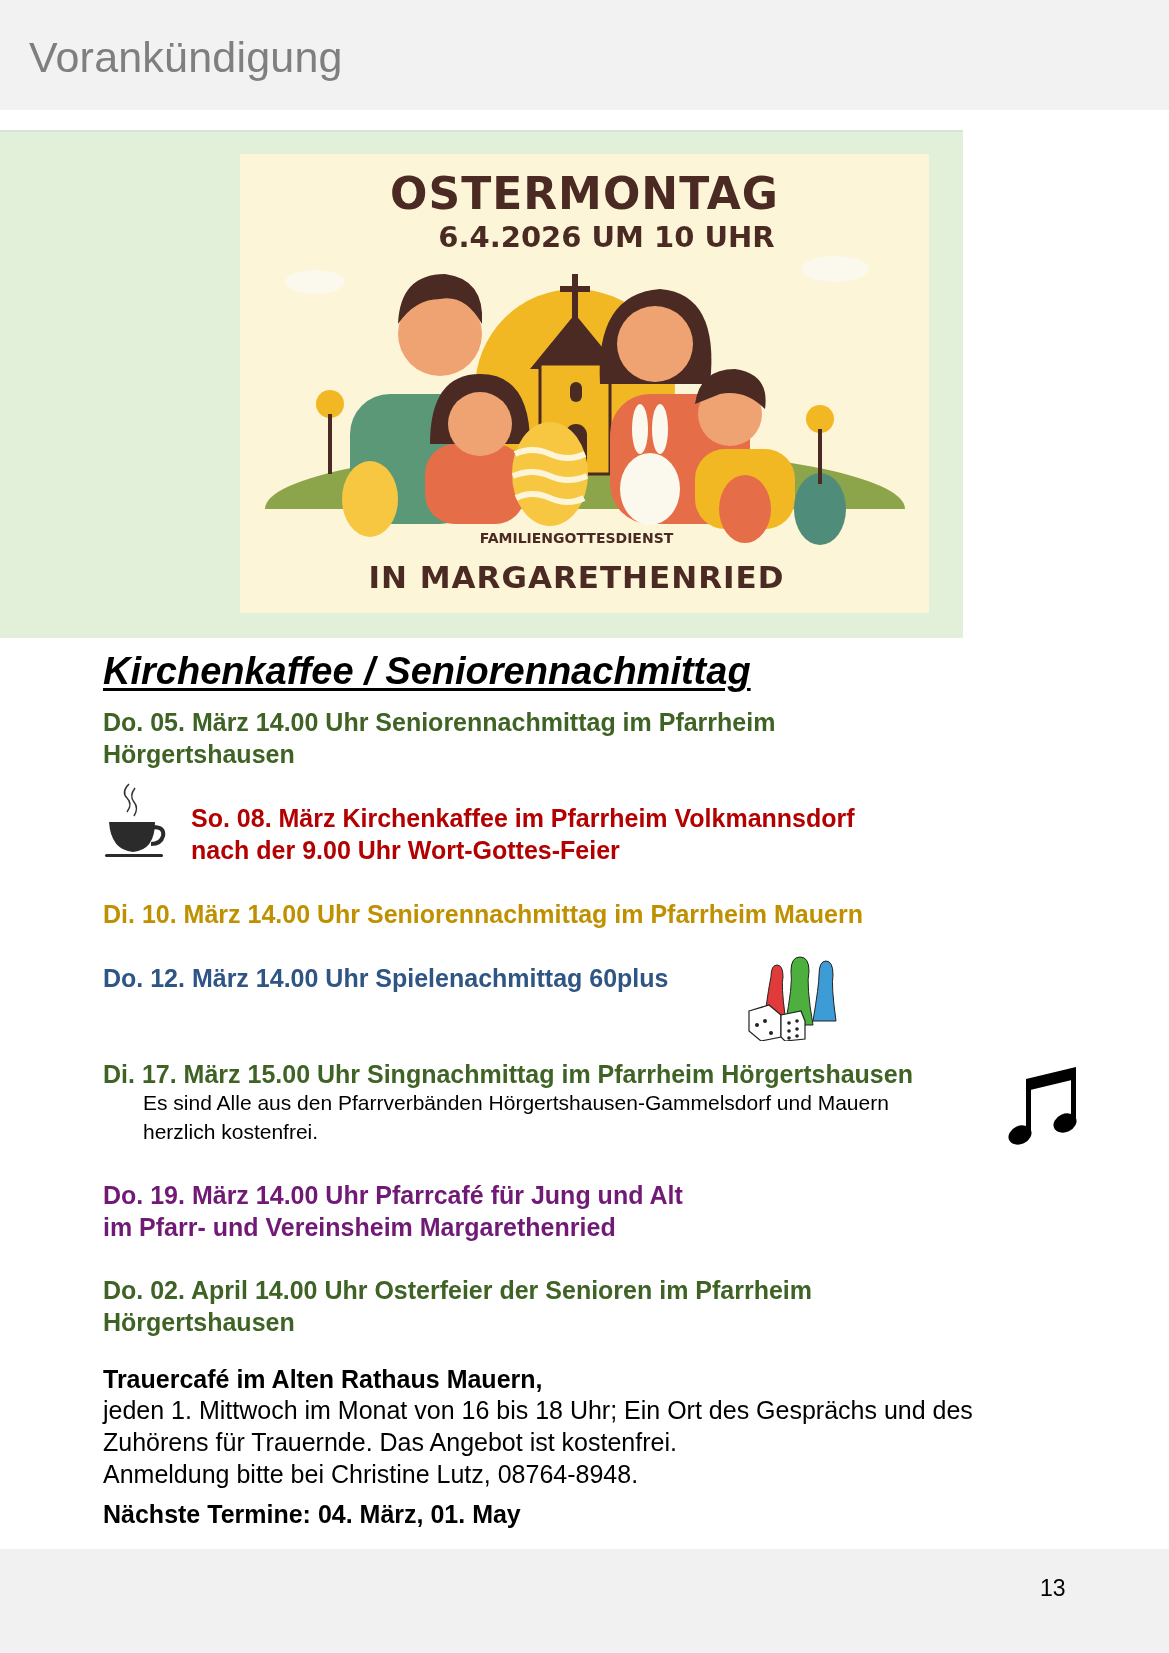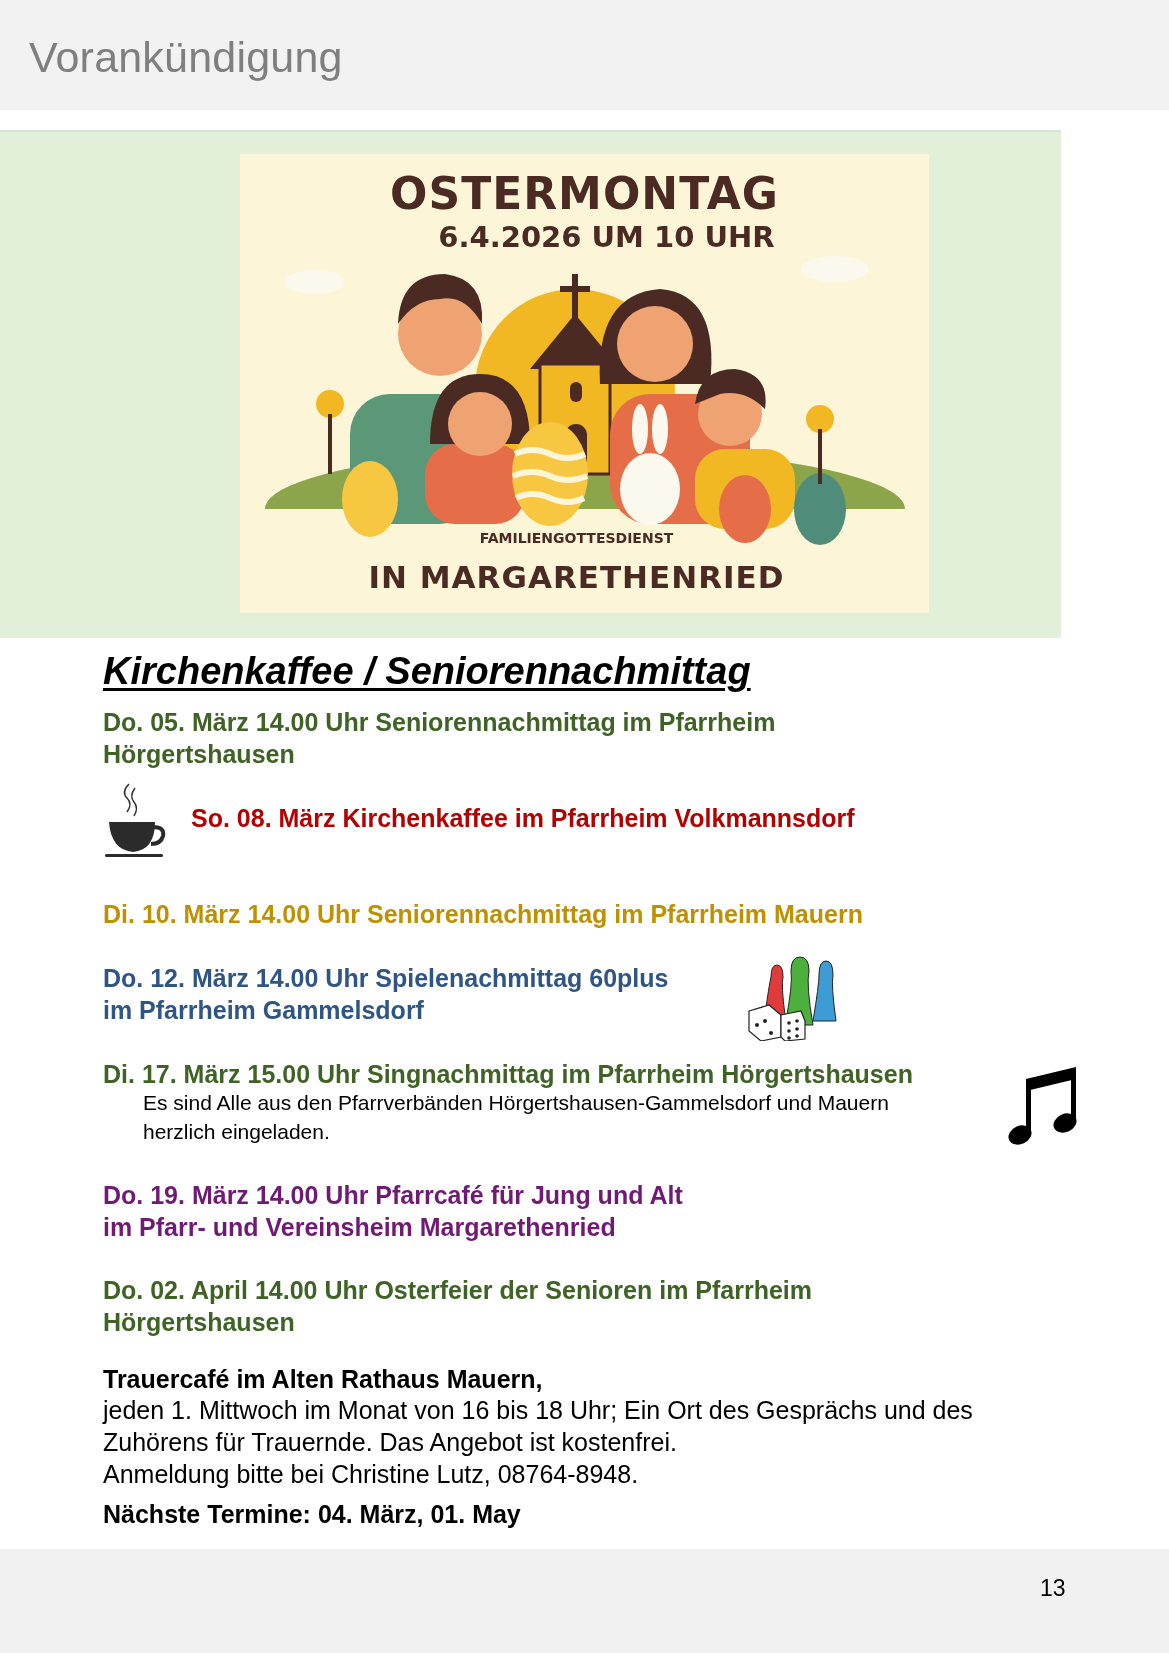--- a/index.html
+++ b/index.html
@@ -2,21 +2,21 @@
 <html><head>
 <meta charset="utf-8">
 <style>
   * { box-sizing: border-box; margin: 0; padding: 0; }
   html, body { width: 1169px; height: 1653px; background: #ffffff; overflow: hidden; }
   body { position: relative; font-family: "Liberation Sans", sans-serif; }
 
   .header { position: absolute; left: 0; top: 0; width: 1169px; height: 110px; background: #f2f2f2; }
   .header-title { position: absolute; left: 29px; top: 33px; font-size: 43px; color: #7f7f7f; font-weight: normal; letter-spacing: 0.2px; }
 
-  .banner { position: absolute; left: 0; top: 130px; width: 1061px; height: 508px; background: #e2efd9; border-top: 2px solid #d5e6d7; }
+  .banner { position: absolute; left: 0; top: 130px; width: 963px; height: 508px; background: #e2efd9; border-top: 2px solid #d5e6d7; }
 
   .poster { position: absolute; left: 240px; top: 22px; width: 689px; height: 459px; background: #fdf5d8; overflow: hidden; }
   .poster svg { position: absolute; left: 0; top: 0; }
   .poster-title { position: absolute; left: 0; width: 100%; text-align: center; color: #4a2a22; font-weight: bold; font-family: "DejaVu Sans", sans-serif; }
   .pt1 { top: 14px; font-size: 44px; letter-spacing: 1px; }
   .pt2 { top: 66px; font-size: 29px; left: 22px; }
   .pt3 { top: 376px; font-size: 14px; left: -8px; }
   .pt4 { top: 405px; font-size: 31px; letter-spacing: 1px; left: -8px; }
 
   .content { position: absolute; left: 103px; top: 650px; width: 980px; }
@@ -114,29 +114,29 @@
   <svg class="icon" style="left:0; top:130px;" width="64" height="80" viewBox="0 0 64 80">
     <path d="M26 4 Q18 12 24 18 Q30 24 24 32" stroke="#333" stroke-width="1.5" fill="none"></path>
     <path d="M32 8 Q26 16 31 22 Q36 28 31 36" stroke="#333" stroke-width="1.5" fill="none"></path>
     <path d="M6 42 H52 Q52 70 30 72 Q8 70 6 42 Z" fill="#2b2b2b"></path>
     <path d="M50 47 Q62 47 60 56 Q58 64 48 64" stroke="#2b2b2b" stroke-width="4" fill="none"></path>
     <rect x="2" y="74" width="58" height="3" rx="1.5" fill="#2b2b2b"></rect>
   </svg>
 
   <div class="ev c-red" style="left:88px; top:152px;">
     <span class="line">So. 08. März Kirchenkaffee im Pfarrheim Volkmannsdorf</span>
+    <span class="line">nach der 9.00 Uhr Wort-Gottes-Feier</span>
   </div>
 
   <div class="ev c-gold" style="left:0; top:248px;">
     <span class="line">Di. 10. März 14.00 Uhr Seniorennachmittag im Pfarrheim Mauern</span>
   </div>
 
   <div class="ev c-blue" style="left:0; top:312px;">
     <span class="line">Do. 12. März 14.00 Uhr Spielenachmittag 60plus</span>
-    <span class="line">im Pfarrheim Gammelsdorf</span>
   </div>
 
   <svg class="icon" style="left:640px; top:305px;" width="100" height="86" viewBox="0 0 100 86">
     <path d="M28 22 Q28 10 34 10 Q40 10 40 22 Q38 30 42 60 H22 Q26 30 28 22 Z" fill="#e03a3a" stroke="#222" stroke-width="1"></path>
     <path d="M76 20 Q76 6 83 6 Q90 6 90 20 Q88 30 93 66 H70 Q76 30 76 20 Z" fill="#3d9bd6" stroke="#222" stroke-width="1"></path>
     <path d="M48 16 Q48 2 57 2 Q66 2 66 16 Q63 30 70 70 H42 Q50 30 48 16 Z" fill="#4caf3e" stroke="#222" stroke-width="1"></path>
     <polygon points="6,56 26,50 38,60 38,82 18,86 6,76" fill="#fff" stroke="#222" stroke-width="1.2"></polygon>
     <polygon points="38,60 58,56 62,66 62,84 42,86 38,82" fill="#fff" stroke="#222" stroke-width="1.2"></polygon>
     <circle cx="14" cy="70" r="2" fill="#222"></circle>
       <circle cx="22" cy="66" r="2" fill="#222"></circle>
@@ -147,21 +147,21 @@
       <circle cx="54" cy="74" r="1.8" fill="#222"></circle>
       <circle cx="46" cy="83" r="1.8" fill="#222"></circle>
       <circle cx="54" cy="81" r="1.8" fill="#222"></circle>
   </svg>
 
   <div class="ev c-green" style="left:0; top:408px;">
     <span class="line">Di. 17. März 15.00 Uhr Singnachmittag im Pfarrheim Hörgertshausen</span>
   </div>
   <div class="ev normal" style="left:0; top:438px;margin-left:40px;">
     <span class="line">Es sind Alle aus den Pfarrverbänden Hörgertshausen-Gammelsdorf und Mauern</span>
-    <span class="line">herzlich eingeladen.</span>
+    <span class="line">herzlich kostenfrei.</span>
   </div>
 
   <svg class="icon" style="left:901px; top:415px;" width="76" height="82" viewBox="0 0 76 82">
     <path d="M22 14 L72 2 V14 L22 26 Z" fill="#000"></path>
     <rect x="22" y="14" width="5" height="54" fill="#000"></rect>
     <rect x="67" y="4" width="5" height="52" fill="#000"></rect>
     <ellipse cx="16" cy="70" rx="12" ry="9" transform="rotate(-25 16 70)" fill="#000"></ellipse>
     <ellipse cx="61" cy="58" rx="12" ry="9" transform="rotate(-25 61 58)" fill="#000"></ellipse>
   </svg>
 

